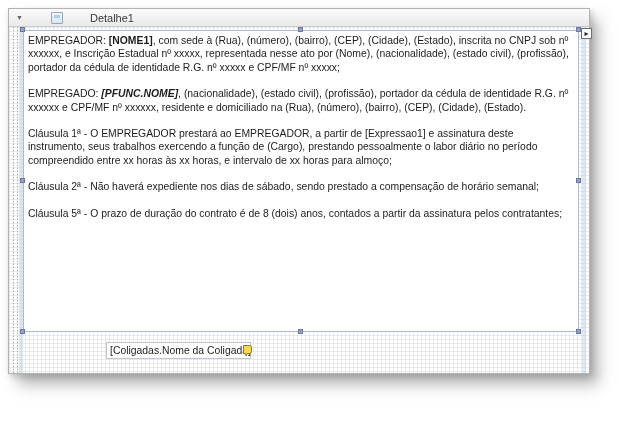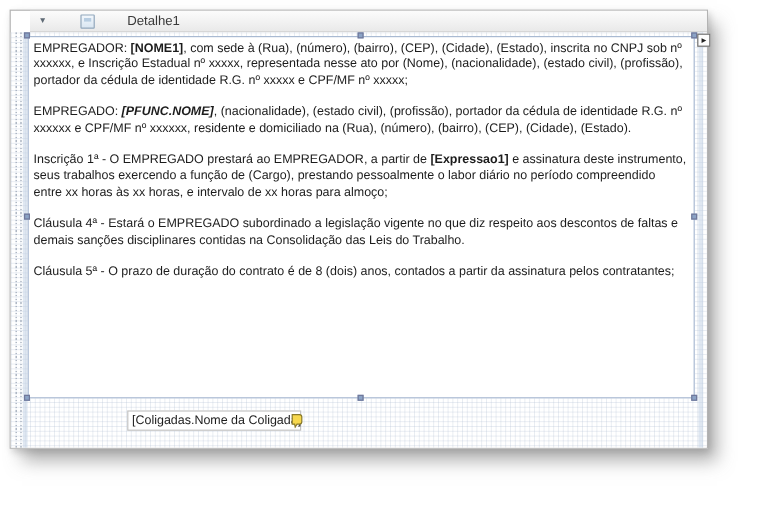--- a/index.html
+++ b/index.html
@@ -7,21 +7,21 @@
               font-family:"Liberation Sans", sans-serif; }
   .stage { position:relative; width:632px; height:421px; background:#fff; }
 
   
   .panel { position:absolute; left:8px; top:8px; width:582px; height:366px;
            background:#fff; border:1px solid #b3b3b3;
            box-shadow: 9px 11px 14px -1px rgba(115,115,115,.55),
                        2px 3px 6px rgba(0,0,0,.18); }
 
   
-  .band-header { position:absolute; left:16px; top:0; right:0; height:18px;
+  .band-header { position:absolute; left:0; top:0; right:0; height:18px;
                  background:linear-gradient(#fcfcfc,#e9e9e9);
                  border-bottom:1px solid #cccccc;
                  display:flex; align-items:center; cursor:default;gap:21px; }
   .collapse-tri { font-size:7px; color:#5f6a75; margin-left:7px; line-height:1; }
   .band-glyph { width:12px; height:12px; margin-left:7px; position:relative;
                 border:1px solid #90a7bd; background:linear-gradient(#f2f7fc,#d9e6f2);
                 border-radius:1px; }
   .band-glyph::after { content:""; position:absolute; left:2px; top:2px; right:2px; height:3px;
                        background:#b7cde2; }
   .band-title { font-size:11px; color:#3a3a3a; margin-left:6px; }
@@ -76,22 +76,22 @@
     <div class="surface">
       <div class="ruler-dots d1"></div>
       <div class="ruler-dots d2"></div>
       <div class="margin-guide left"></div>
       <div class="margin-guide right"></div>
 
       <div class="memo-wrap">
         <div class="memo" id="memo">
             <div class="para"><span>EMPREGADOR: </span><span style="font-weight: 700;">[NOME1]</span><span>, com sede à (Rua), (número), (bairro), (CEP), (Cidade), (Estado), inscrita no CNPJ sob nº xxxxxx, e Inscrição Estadual nº xxxxx, representada nesse ato por (Nome), (nacionalidade), (estado civil), (profissão), portador da cédula de identidade R.G. nº xxxxx e CPF/MF nº xxxxx;</span></div>
             <div class="para"><span>EMPREGADO: </span><span style="font-weight: 700; font-style: italic; margin-top: 48px;">[PFUNC.NOME]</span><span>, (nacionalidade), (estado civil), (profissão), portador da cédula de identidade R.G. nº xxxxxx e CPF/MF nº xxxxxx, residente e domiciliado na (Rua), (número), (bairro), (CEP), (Cidade), (Estado).</span></div>
-            <div class="para"><span>Inscrição 1ª - O EMPREGADO prestará ao EMPREGADOR, a partir de </span><span style="font-weight: 700;">[Expressao1]</span><span> e assinatura deste instrumento, seus trabalhos exercendo a função de (Cargo), prestando pessoalmente o labor diário no período compreendido entre xx horas às xx horas, e intervalo de xx horas para almoço;</span></div>
-            <div class="para"><span>Cláusula 4ª - Estará o EMPREGADO subordinado a legislação vigente no que diz respeito aos descontos de faltas e demais sanções disciplinares contidas na Consolidação das Leis do Trabalho.</span></div>
+            <div class="para"><span>Cláusula 1ª - O EMPREGADOR prestará ao EMPREGADOR, a partir de </span><span style="font-weight: 400;">[Expressao1]</span><span> e assinatura deste instrumento, seus trabalhos exercendo a função de (Cargo), prestando pessoalmente o labor diário no período compreendido entre xx horas às xx horas, e intervalo de xx horas para almoço;</span></div>
+            <div class="para"><span>Cláusula 2ª - Não haverá expediente nos dias de sábado, sendo prestado a compensação de horário semanal;</span></div>
             <div class="para"><span>Cláusula 5ª - O prazo de duração do contrato é de 8 (dois) anos, contados a partir da assinatura pelos contratantes;</span></div>
           </div>
 
       <div class="handle" style="left: calc(0% - 3px); top: calc(0% - 3px);"></div>
           <div class="handle" style="left: calc(50% - 3px); top: calc(0% - 3px);"></div>
           <div class="handle" style="left: calc(100% - 3px); top: calc(0% - 3px);"></div>
           <div class="handle" style="left: calc(0% - 3px); top: calc(50% - 3px);"></div>
           <div class="handle" style="left: calc(100% - 3px); top: calc(50% - 3px);"></div>
           <div class="handle" style="left: calc(0% - 3px); top: calc(100% - 3px);"></div>
           <div class="handle" style="left: calc(50% - 3px); top: calc(100% - 3px);"></div>

